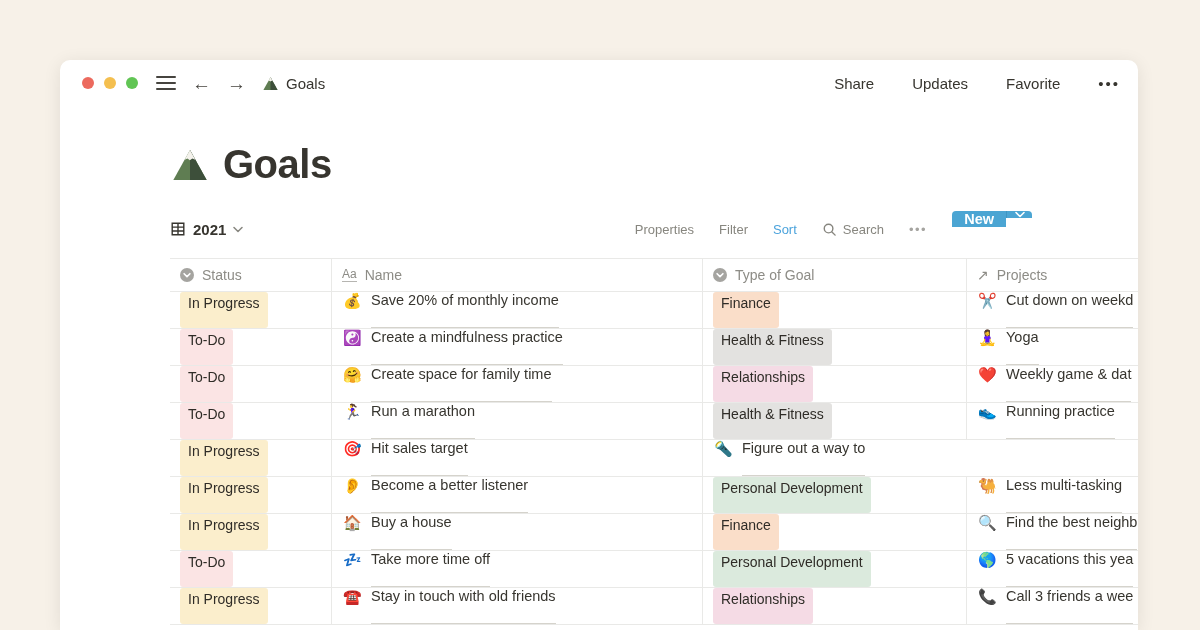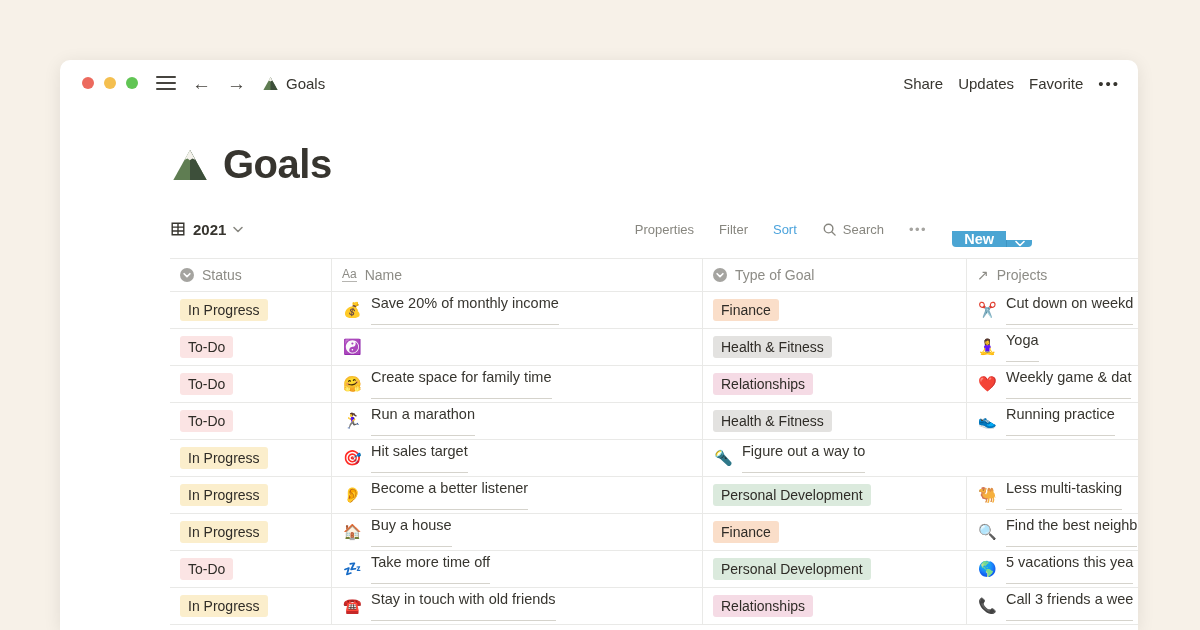--- a/index.html
+++ b/index.html
@@ -19,48 +19,48 @@
   .light { width:12px; height:12px; border-radius:50%; }
   .light.red { background:#ec6a5e; }
   .light.yellow { background:#f4bf4f; }
   .light.green { background:#61c554; }
   .hamburger { margin-left:18px; width:20px; display:flex; flex-direction:column; gap:4px; cursor:pointer; }
   .hamburger i { display:block; height:2px; background:#46443f; border-radius:1px; }
   .navarrow { margin-left:16px; font-size:19px; color:#46443f; cursor:pointer; line-height:1; }
   .crumb { display:flex; align-items:center; margin-left:16px; gap:7px; cursor:pointer; }
   .crumb .mini-icon { width:17px; height:17px; }
   .crumb-label { font-size:15px; color:#37352f; }
-  .titlebar-right { margin-left:auto; display:flex; align-items:center; gap:15px; }
+  .titlebar-right { margin-left:auto; display:flex; align-items:center; gap:38px; }
   .tb-action { font-size:15px; color:#37352f; cursor:pointer; }
   .tb-more { font-size:15px; letter-spacing:2px; color:#37352f; cursor:pointer; }
 
   
   .page-head { padding:36px 0 0 110px; display:flex; align-items:center; gap:13px; }
   .page-icon { width:40px; height:40px; cursor:pointer; }
   .page-title { font-size:40px; font-weight:700; letter-spacing:-0.5px; color:#37352f; }
 
   
   .view-toolbar { margin:27px 106px 0 110px; display:flex; align-items:center; height:30px; }
   .view-left { display:flex; align-items:center; gap:7px; cursor:pointer; }
   .view-name { font-size:15px; font-weight:700; color:#37352f; }
   .chev { color:#9b9a97; display:inline-flex; }
   .view-right { margin-left:auto; display:flex; align-items:center; gap:25px; }
   .vt-item { font-size:13px; color:#87867f; cursor:pointer; display:flex; align-items:center; gap:6px; }
   .vt-item.active { color:#4ba3dc; }
   .vt-more { color:#a5a4a0; letter-spacing:1.5px; font-size:13px; cursor:pointer; }
-  .new-btn { display:flex; align-items:flex-end; height:36px; border-radius:4px; overflow:hidden; cursor:pointer; }
+  .new-btn { display:flex; align-items:flex-start; height:36px; border-radius:4px; overflow:hidden; cursor:pointer; }
   .new-main { background:#4ba5d3; color:#fff; font-size:14.5px; font-weight:600; display:flex; align-items:center; padding:0 12px; }
   .new-caret { background:#4ba5d3; border-left:1px solid #3e95c2; width:26px; display:flex; align-items:center; justify-content:center; color:#fff; }
 
   
   .gtable { margin:14px 0 0 110px; width:968px; border-top:1px solid #e9e9e7; overflow:hidden; }
   .thead { display:flex; height:33px; border-bottom:1px solid #e9e9e7; }
   .hcell { display:flex; align-items:center; gap:8px; padding:0 10px; font-size:14px; color:#8d8c86; border-right:1px solid #e9e9e7; cursor:pointer; }
   .trow { display:flex; height:37px; border-bottom:1px solid #e9e9e7; background:#fff; }
-  .cell { display:flex; align-items:center; padding:0 10px; border-right:1px solid #e9e9e7; overflow:hidden; white-space:nowrap; }
+  .cell { display:flex; padding:0 10px; border-right:1px solid #e9e9e7; overflow:hidden; white-space:nowrap; }
   .c-status { width:162px; flex:none; }
   .c-name { width:371px; flex:none; }
   .c-type { width:264px; flex:none; }
   .c-proj { flex:1; border-right:none; min-width:0; }
   .hcell.c-proj { border-right:none; }
 
   .badge { display:inline-block; padding:3px 8px; border-radius:3px; font-size:14px; line-height:1.15; color:#2f2c27; white-space:nowrap; }
   .emoji { flex:none; width:21px; margin-right:8px; font-size:15px; text-align:center; }
   .link { font-size:14.5px; font-weight:500; color:#37352f; border-bottom:1px solid #d5d3cc; padding-bottom:13px; cursor:pointer; white-space:nowrap; }
 
@@ -193,20 +193,21 @@
       <span class="link t-proj">Cut down on weekd</span>
     </div>
   </div>
 
   <div class="trow">
     <div class="cell c-status">
       <span class="badge b-status" style="background: rgb(251, 228, 228);">To-Do</span>
     </div>
     <div class="cell c-name">
       <span class="emoji">☯️</span>
+      <span class="link t-name">Create a mindfulness practice</span>
     </div>
     <div class="cell c-type">
       <span class="badge b-type" style="background: rgb(227, 226, 224);">Health &amp; Fitness</span>
     </div>
     <div class="cell c-proj">
       <span class="emoji p-emoji">🧘‍♀️</span>
       <span class="link t-proj">Yoga</span>
     </div>
   </div>
 

